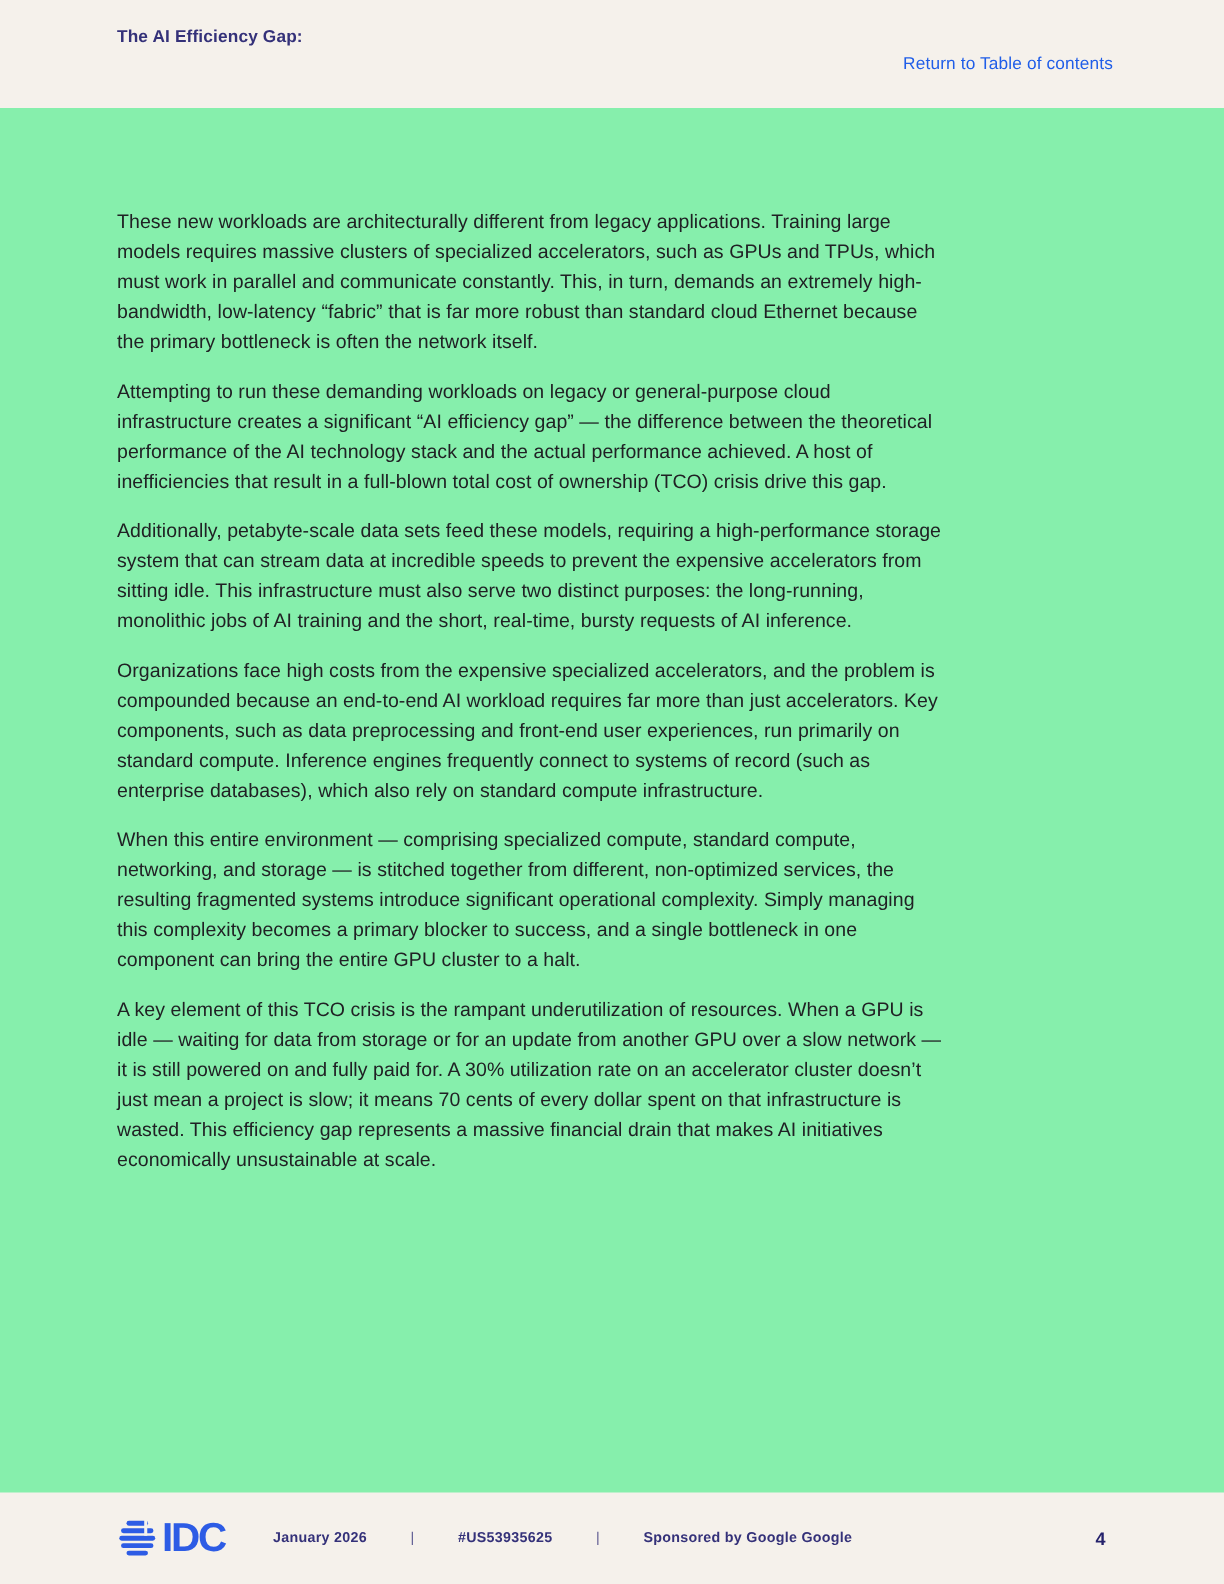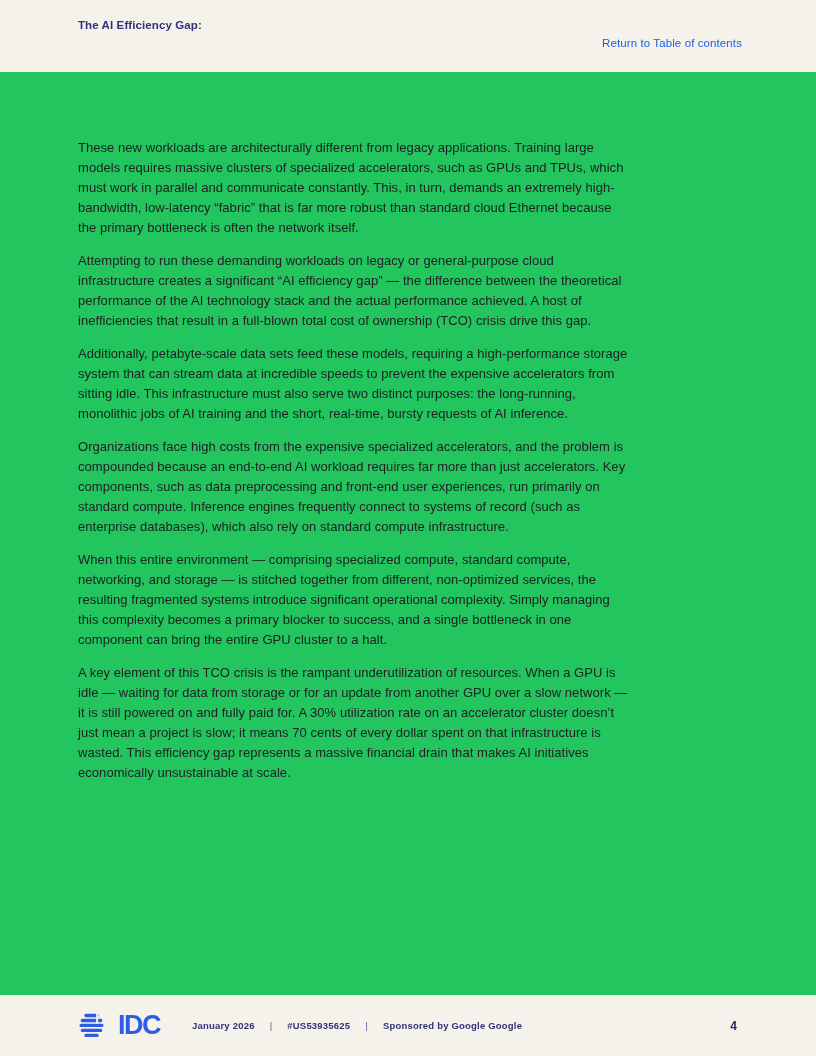--- a/index.html
+++ b/index.html
@@ -6,21 +6,21 @@
   html, body { width: 816px; height: 1056px; }
   body {
     font-family: "Liberation Sans", "DejaVu Sans", sans-serif;
     background: #fffdf9;
     position: relative;
     overflow: hidden;
   }
   .page {
     position: absolute;
     width: 816px; height: 1056px;
-    background: #22c55e;
+    background: #86efac;
   }
   
   .header {
     position: absolute;
     top: 0; left: 0;
     width: 816px; height: 72px;
     background: #f5f1eb;
   }
   .header-title {
     position: absolute;
@@ -61,35 +61,35 @@
   }
   .footer-inner {
     position: absolute;
     left: 78px; right: 79px; top: 0; height: 61px;
     display: flex;
     align-items: center;
   }
   .idc-logo {
     display: flex;
     align-items: center;
-    gap: 13px;
+    gap: 3px;
   }
   .idc-globe { width: 27px; height: 27px; display: block; }
   .idc-wordmark {
     color: #2d5ce5;
     font-size: 27px;
     font-weight: 700;
     letter-spacing: -1.5px;
     line-height: 27px;
   }
   .footer-meta {
     margin-left: 32px;
     display: flex;
     align-items: center;
-    gap: 15px;
+    gap: 29px;
     color: #343179;
     font-size: 9.5px;
     font-weight: 600;
     letter-spacing: 0.2px;
   }
   .footer-meta .sep { color: #343179; font-weight: 400; opacity: 0.8; }
   .page-number {
     margin-left: auto;
     color: #25226b;
     font-size: 12px;

